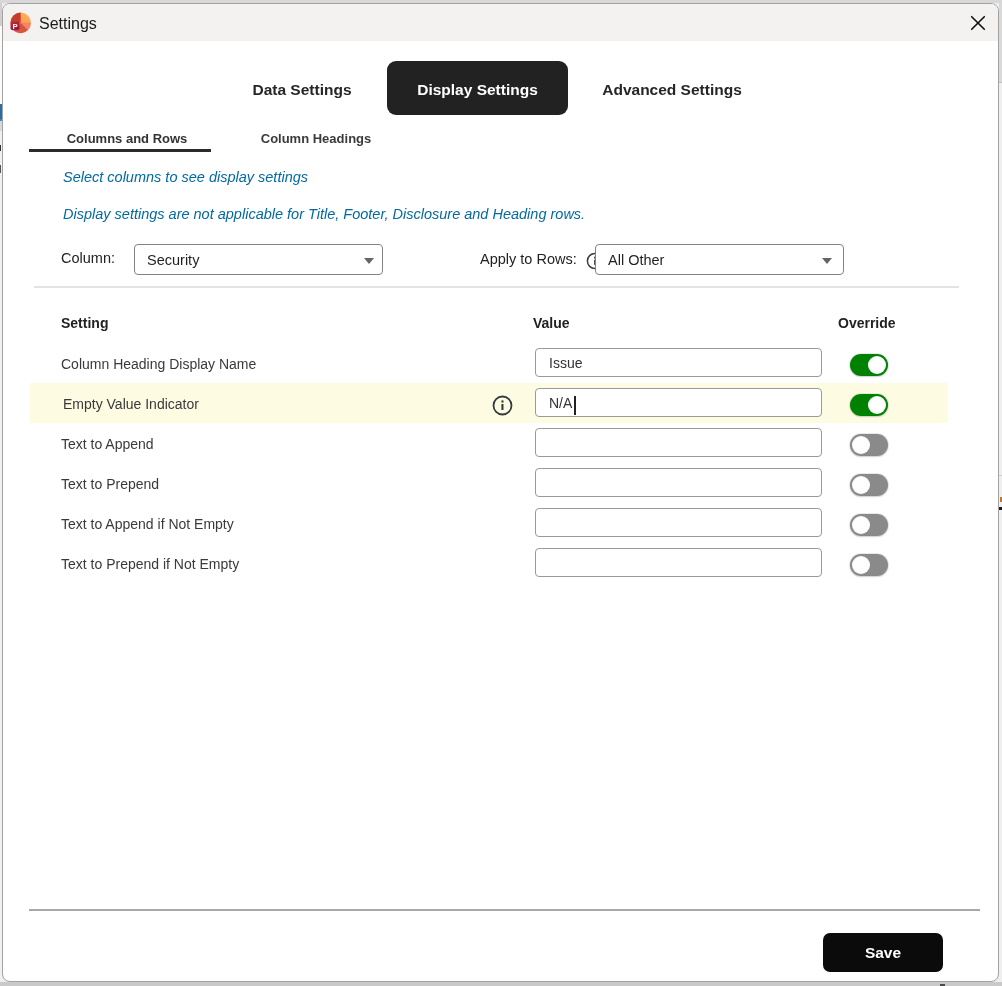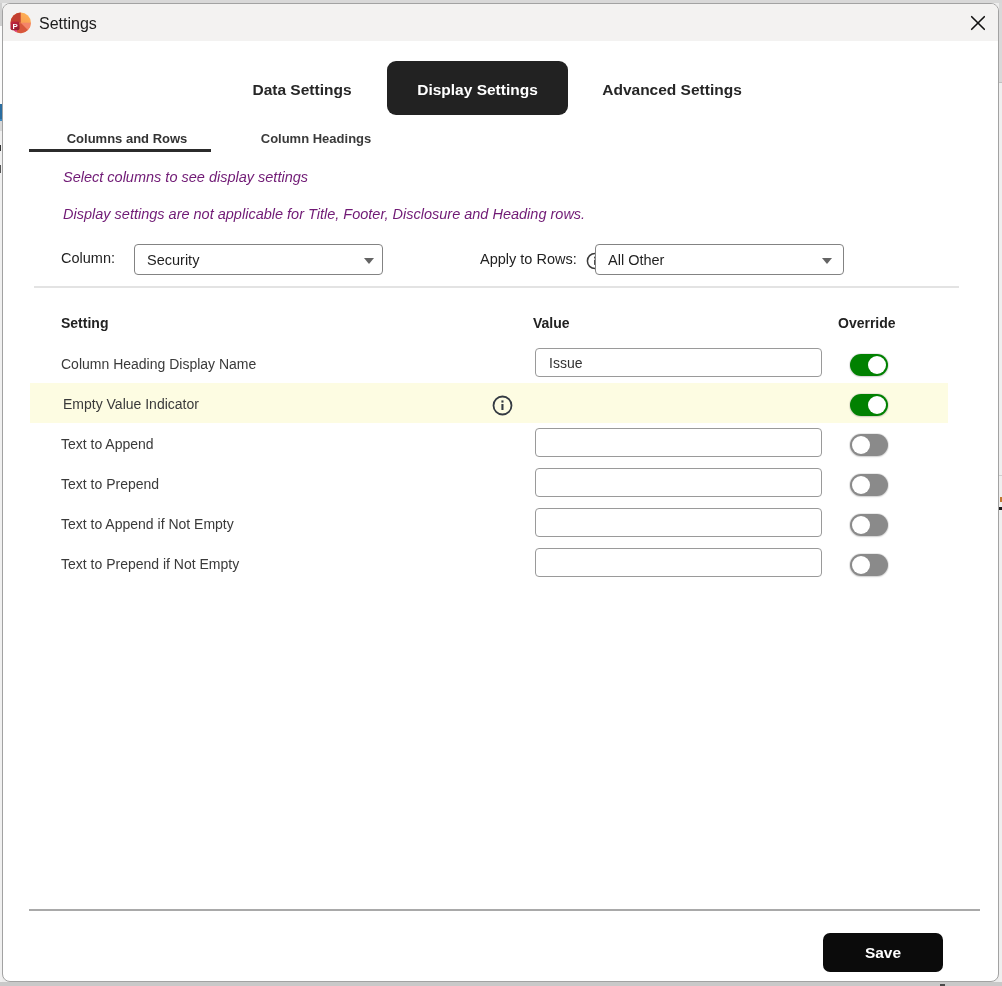--- a/index.html
+++ b/index.html
@@ -16,21 +16,21 @@
 
   .tabtxt { font-size:15.5px; font-weight:bold; color:#262626; white-space:nowrap; }
   #tabblack { position:absolute; left:384px; top:57px; width:181px; height:54px;
               background:#222222; border-radius:9px; }
   #tabblack span { position:absolute; left:50%; top:calc(50% + 2px); transform:translate(-50%,-50%);
               font-size:15.5px; font-weight:bold; color:#fff; white-space:nowrap; }
 
   .subtab { font-size:13px; font-weight:bold; color:#333; white-space:nowrap; }
   #subunderline { position:absolute; left:26px; top:145px; width:182px; height:3px; background:#2b2b2b; }
 
-  .ital { font-style:italic; font-size:14.5px; color:#701a75; white-space:nowrap; }
+  .ital { font-style:italic; font-size:14.5px; color:#0369a1; white-space:nowrap; }
 
   .lbl { font-size:14px; color:#3a3a3a; white-space:nowrap; }
   .hdr { font-size:14px; font-weight:bold; color:#222; white-space:nowrap; }
 
   .dd { position:absolute; height:31px; background:#fff; border:1px solid #838383; border-radius:4px; }
   .dd span { position:absolute; left:12px; top:7px; font-size:14.5px; color:#1f1f1f; white-space:nowrap; }
   .dd .arr { position:absolute; width:0; height:0; border-left:5.5px solid transparent;
              border-right:5.5px solid transparent; border-top:6px solid #646464; top:13px; }
 
   .inp { position:absolute; left:532px; width:287px; height:29px; background:#fff;
@@ -151,20 +151,24 @@
   <div class="tog on" style="top:350px;">
       <div class="knob"></div>
     </div>
 
   <div class="abs lbl" style="left:60px;top:392px;">Empty Value Indicator</div>
   <svg class="abs" style="left:489px;top:391px;" width="21" height="21" viewBox="0 0 21 21">
     <circle cx="10.5" cy="10.5" r="9" fill="none" stroke="#343a42" stroke-width="1.8"></circle>
     <rect x="9.4" y="9" width="2.1" height="6" fill="#343a42"></rect>
     <rect x="9.4" y="5.4" width="2.1" height="2.2" fill="#343a42"></rect>
   </svg>
+  <div class="inp" style="top:384px;">
+      <span>N/A</span>
+    <div style="position:absolute;left:38px;top:7px;width:1.5px;height:19px;background:#222;"></div>
+  </div>
   <div class="tog on" style="top:390px;">
       <div class="knob"></div>
     </div>
 
   <div class="abs lbl" style="left:58px;top:432px;">Text to Append</div>
   <div class="inp" style="top:424px;"></div>
   <div class="tog off" style="top:430px;">
       <div class="knob"></div>
     </div>
 

